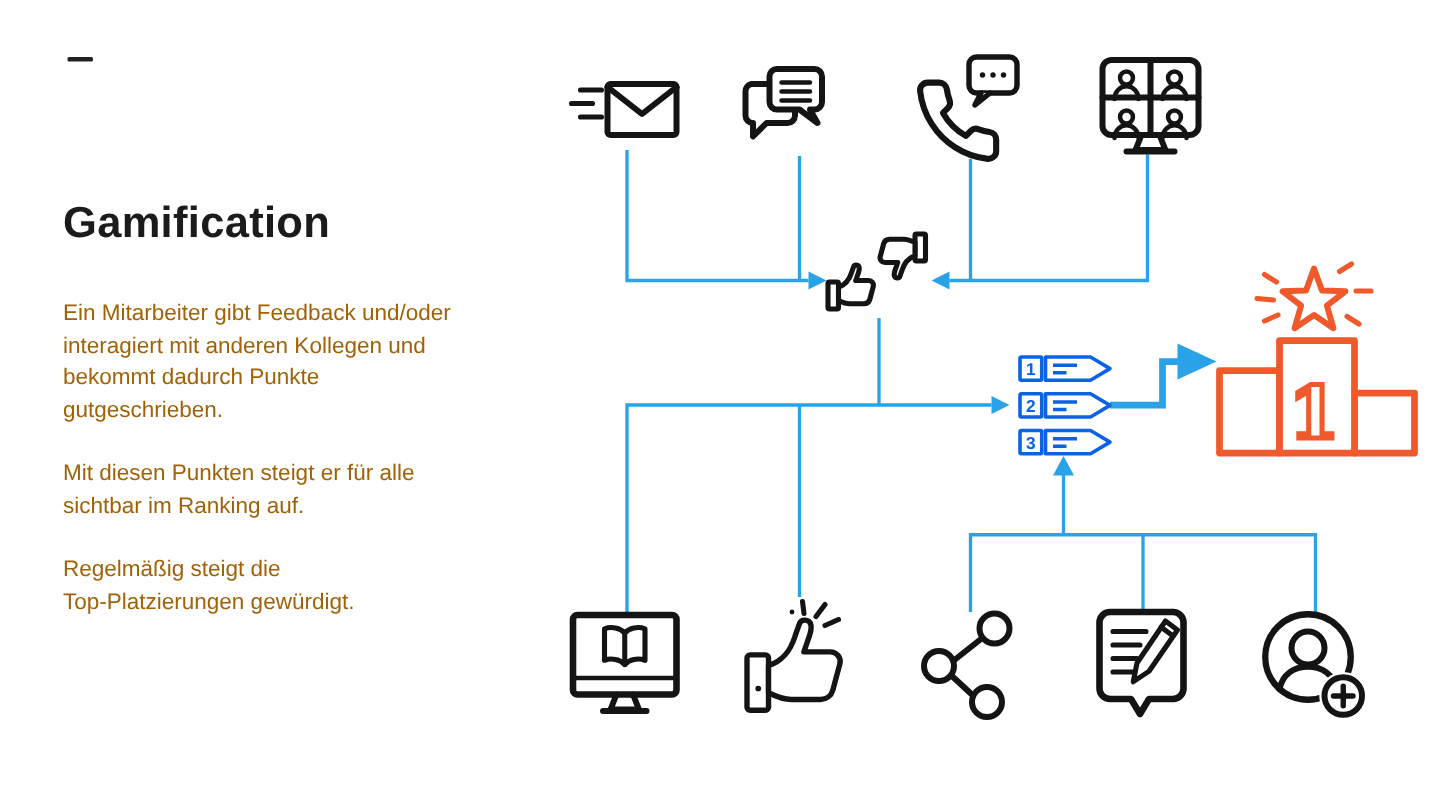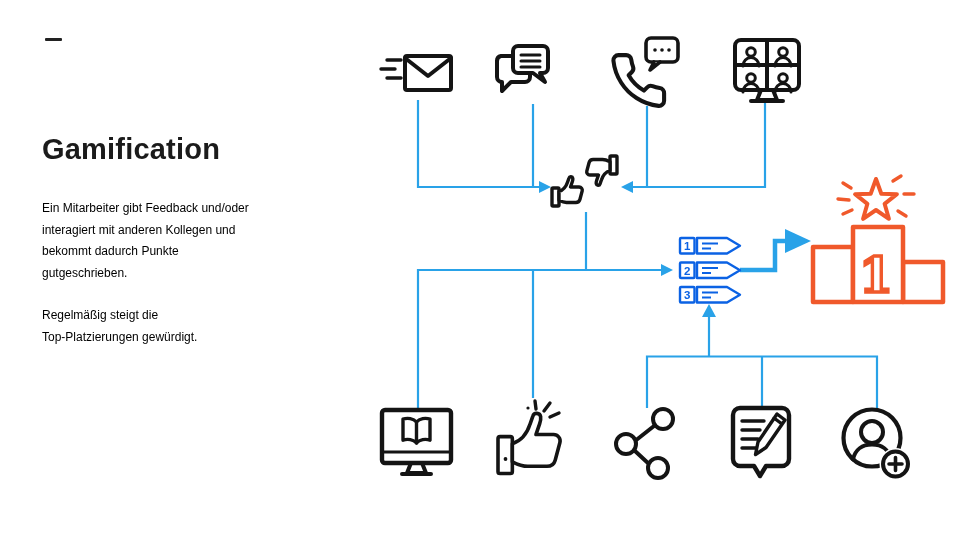--- a/index.html
+++ b/index.html
@@ -7,21 +7,21 @@
     position:relative;width:960px;height:540px;background:#ffffff;overflow:hidden;
     font-family:"Liberation Sans",sans-serif;color:#1b1b1b;
   }
   .accent-dash{position:absolute;left:45px;top:38px;width:17px;height:3px;background:#222;border-radius:1px;}
   .title{
     position:absolute;left:42px;top:133px;margin:0;
     font-size:29px;font-weight:800;letter-spacing:.2px;color:#1b1b1b;
   }
   .body-copy{position:absolute;left:42px;top:198px;width:310px;}
   .body-copy p{
-    margin:0 0 21px 0;font-size:12px;line-height:21.5px;color:#000000;
+    margin:0 0 21px 0;font-size:15px;line-height:21.5px;color:#a16207;
     white-space:pre-line;
   }
   svg.diagram{position:absolute;left:0;top:0;}
   .black-icon{stroke:#141414;fill:#ffffff;stroke-linecap:round;stroke-linejoin:round;}
   .conn{stroke:#29A2E8;fill:none;stroke-width:2.2;}
   .conn-head{fill:#29A2E8;stroke:none;}
   .rank{stroke:#0B62E4;fill:#ffffff;stroke-linejoin:round;}
   .orange{stroke:#F0592B;fill:#ffffff;stroke-linecap:round;stroke-linejoin:round;}
 </style>
 </head>
@@ -31,20 +31,22 @@
 
   <div class="accent-dash"></div>
 
   <h1 class="title">Gamification</h1>
 
   <div class="body-copy">
     <p>Ein Mitarbeiter gibt Feedback und/oder
 interagiert mit anderen Kollegen und
 bekommt dadurch Punkte
 gutgeschrieben.</p>
+    <p>Mit diesen Punkten steigt er für alle
+sichtbar im Ranking auf.</p>
     <p>Regelmäßig steigt die
 Top-Platzierungen gewürdigt.</p>
   </div>
 
   <svg class="diagram" width="960" height="540" viewBox="0 0 960 540">
 
     <defs>
       <g id="thumb">
         <rect x="0" y="12" width="7" height="18" rx="1"></rect>
         <path d="M7,15.5 c4.5,-1.5 7,-4.5 8.6,-9.5 l1.4,-4 c0.6,-1.9 3.4,-1.7 3.8,0.3

